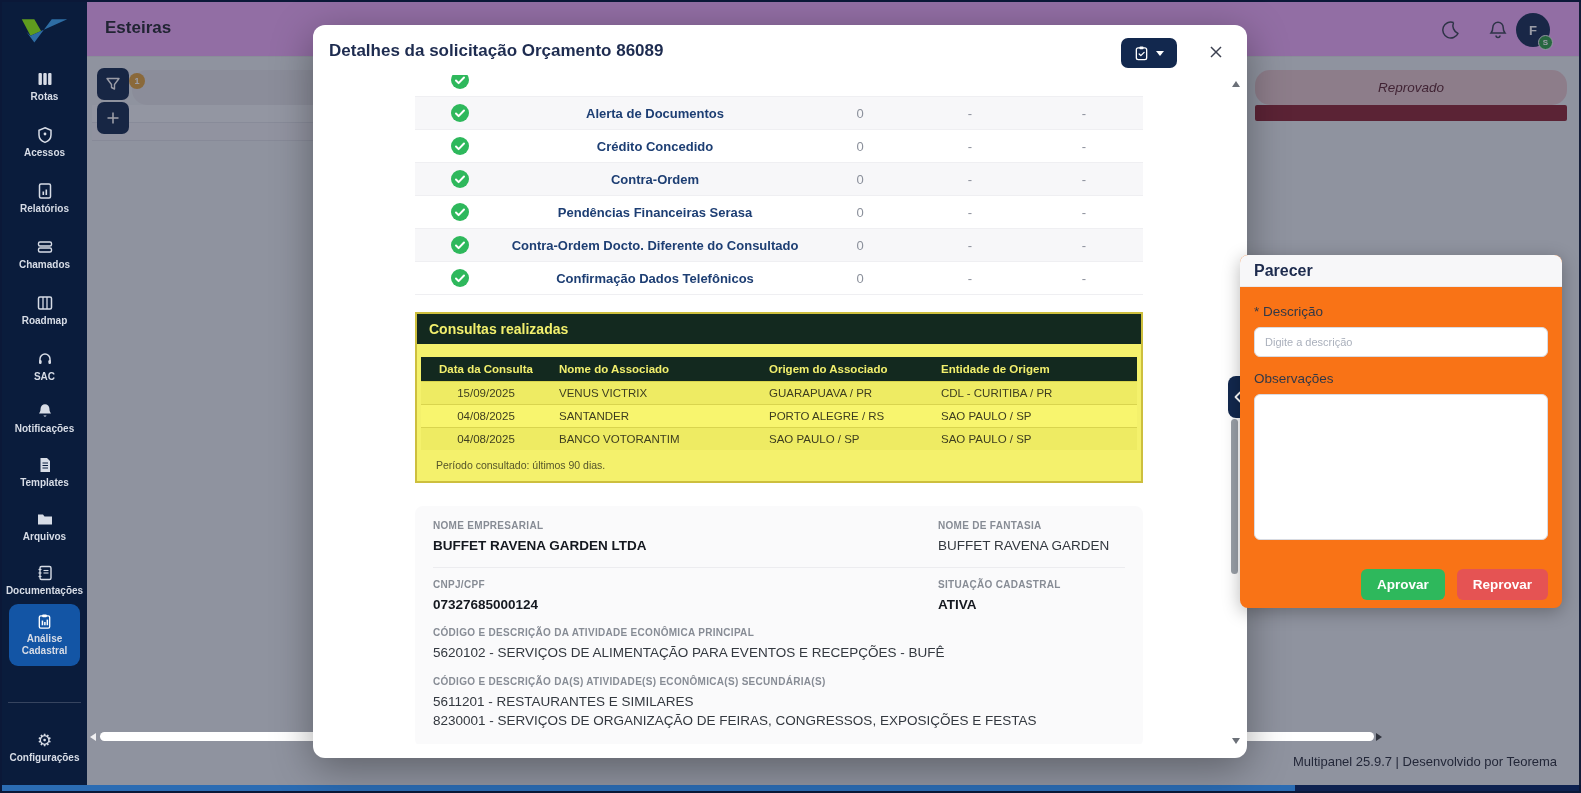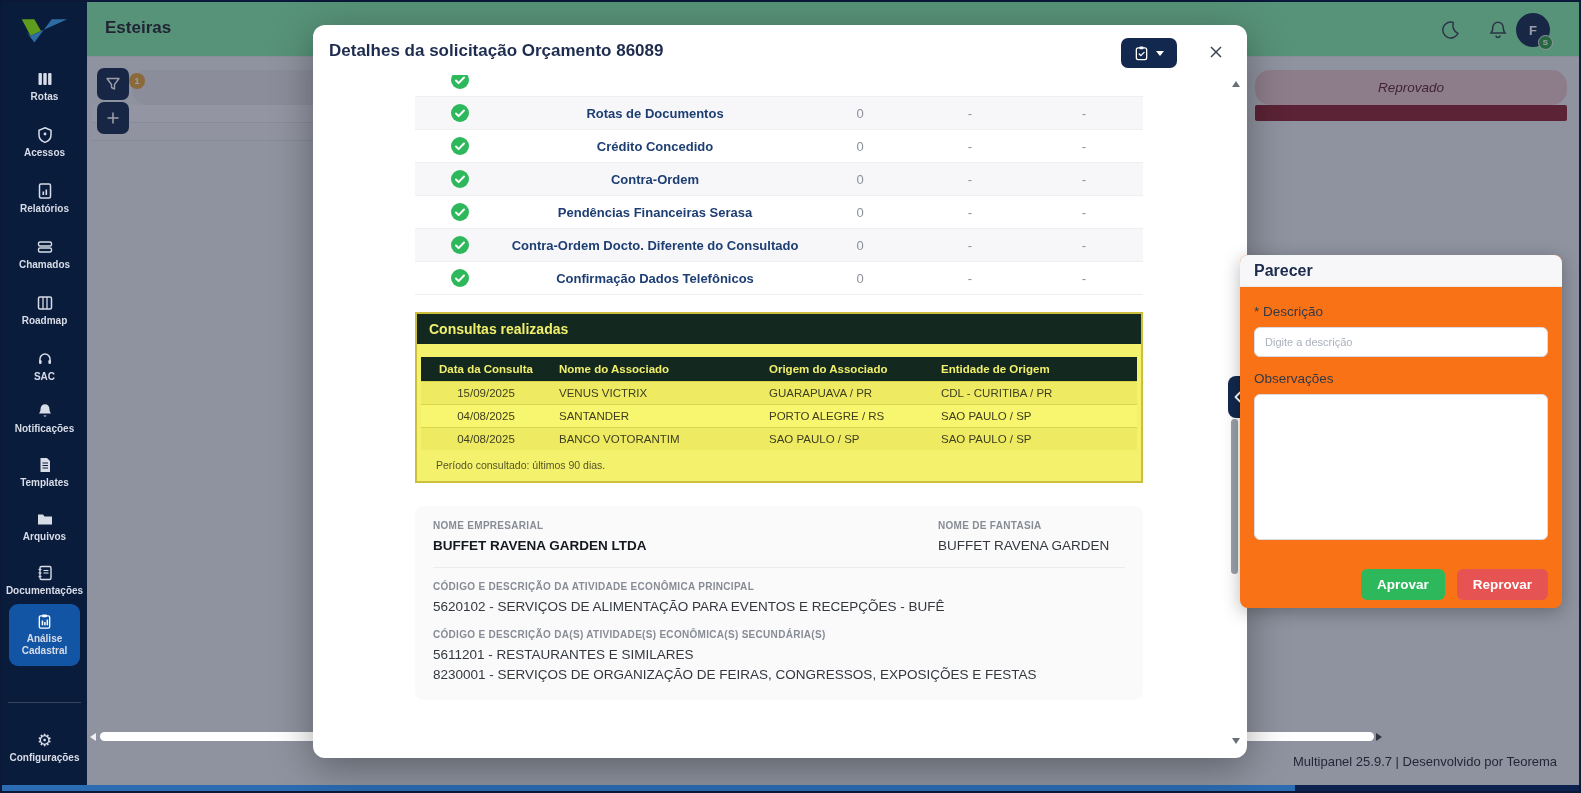--- a/index.html
+++ b/index.html
@@ -15,21 +15,21 @@
   .sidebar { position:absolute; left:0; top:0; width:85px; height:783px; background:#0a1c3c; z-index:4; }
   .logo { position:absolute; left:13px; top:8px; }
   .side-item { position:absolute; left:0; width:85px; display:flex; flex-direction:column; align-items:center; gap:3px; cursor:pointer; }
   .side-item svg { display:block; }
   .side-label { font-size:10px; font-weight:700; color:#d7dce6; text-align:center; line-height:1.2; }
   .side-active { position:absolute; left:7px; top:602px; width:71px; height:62px; background:#1355a5; border-radius:9px; display:flex; flex-direction:column; align-items:center; justify-content:center; gap:3px; cursor:pointer; }
   .side-divider { position:absolute; left:6px; top:700px; width:73px; height:1px; background:rgba(255,255,255,.18); }
   .gear-glyph { font-size:17px; color:#d7dce6; line-height:1; }
 
   
-  .main-header { position:absolute; left:85px; top:0; width:1492px; height:55px; background:#86efac; border-bottom:1px solid #e2e3e8; z-index:1; }
+  .main-header { position:absolute; left:85px; top:0; width:1492px; height:55px; background:#f0abfc; border-bottom:1px solid #e2e3e8; z-index:1; }
   .page-title { position:absolute; left:18px; top:16px; font-size:17px; font-weight:700; color:#23262e; }
   .hdr-icon { position:absolute; top:17px; width:22px; height:22px; color:#3a4050; }
   .avatar { position:absolute; left:1429px; top:11px; width:34px; height:34px; border-radius:50%; background:#142b52; color:#fff; font-size:13px; font-weight:700; display:flex; align-items:center; justify-content:center; }
   .avatar-badge { position:absolute; left:22px; top:22px; width:15px; height:15px; border-radius:50%; background:#2f9e44; color:#fff; font-size:8px; font-weight:700; display:flex; align-items:center; justify-content:center; border:1px solid #f3f3f6; }
 
   
   .board { position:absolute; left:85px; top:55px; width:1492px; height:728px; background:#eceef2; z-index:1; }
   .col-header { position:absolute; top:13px; height:35px; display:flex; align-items:center; justify-content:center; font-size:13.5px; border-radius:15px;font-style:italic; }
   .col-analisar { left:45px; width:855px; background:#e3e4e9; color:#2e3340; }
   .col-reprovado { left:1168px; width:312px; background:#e7c7cc; color:#5d2430; }
@@ -303,21 +303,21 @@
                 <circle cx="10" cy="10" r="9" fill="#2eb85c"></circle>
                 <path d="M6 10.5 l2.6 2.6 L14 7.5" stroke="#fff" stroke-width="2" fill="none" stroke-linecap="round" stroke-linejoin="round"></path>
               </svg></span>
         </div>
 
         <div class="crow">
           <span class="cicon"><svg width="20" height="20" viewBox="0 0 20 20">
                 <circle cx="10" cy="10" r="9" fill="#2eb85c"></circle>
                 <path d="M6 10.5 l2.6 2.6 L14 7.5" stroke="#fff" stroke-width="2" fill="none" stroke-linecap="round" stroke-linejoin="round"></path>
               </svg></span>
-          <span class="clabel">Rotas de Documentos</span>
+          <span class="clabel">Alerta de Documentos</span>
           <span class="cval">0</span>
           <span class="cdash">-</span>
           <span class="cdash">-</span>
         </div>
         <div class="crow">
           <span class="cicon"><svg width="20" height="20" viewBox="0 0 20 20">
                 <circle cx="10" cy="10" r="9" fill="#2eb85c"></circle>
                 <path d="M6 10.5 l2.6 2.6 L14 7.5" stroke="#fff" stroke-width="2" fill="none" stroke-linecap="round" stroke-linejoin="round"></path>
               </svg></span>
           <span class="clabel">Crédito Concedido</span>
@@ -400,20 +400,30 @@
 
       <div class="card">
         <div class="fieldrow sep">
           <div>
             <div class="flabel">NOME EMPRESARIAL</div>
             <div class="fvalue bold">BUFFET RAVENA GARDEN LTDA</div>
           </div>
           <div>
             <div class="flabel">NOME DE FANTASIA</div>
             <div class="fvalue">BUFFET RAVENA GARDEN</div>
+          </div>
+        </div>
+        <div class="fieldrow">
+          <div>
+            <div class="flabel">CNPJ/CPF</div>
+            <div class="fvalue bold">07327685000124</div>
+          </div>
+          <div>
+            <div class="flabel">SITUAÇÃO CADASTRAL</div>
+            <div class="fvalue bold">ATIVA</div>
           </div>
         </div>
         <div class="fieldrow gap">
           <div style="grid-column:1 / span 2">
             <div class="flabel">CÓDIGO E DESCRIÇÃO DA ATIVIDADE ECONÔMICA PRINCIPAL</div>
             <div class="fvalue">5620102 - SERVIÇOS DE ALIMENTAÇÃO PARA EVENTOS E RECEPÇÕES - BUFÊ</div>
           </div>
         </div>
         <div class="fieldrow gap">
           <div style="grid-column:1 / span 2">

